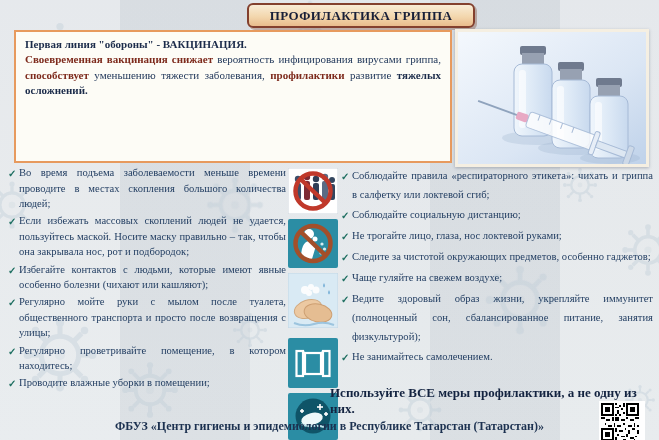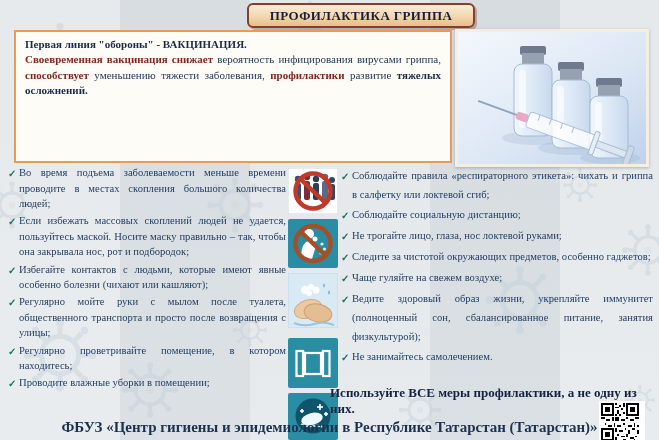--- a/index.html
+++ b/index.html
@@ -50,21 +50,21 @@
   
   .pictogram{position:absolute;left:288px;width:50px;}
   .pictogram svg{display:block;}
   
   .final-note{
     position:absolute;left:330px;top:385px;width:326px;
     font-weight:bold;font-size:13px;color:#132340;
   }
   .footer{
     position:absolute;left:0;top:419px;width:659px;text-align:center;
-    font-weight:bold;font-size:15px;color:#1c3150;
+    font-weight:bold;font-size:12px;color:#1c3150;
   }
   .qr{
     position:absolute;left:599px;top:401px;width:42px;height:42px;
     background:#ffffff;padding:2px;
   }
 </style>
 </head>
 <body>
 
 <svg class="bg-layer" width="659" height="440" viewBox="0 0 659 440">

